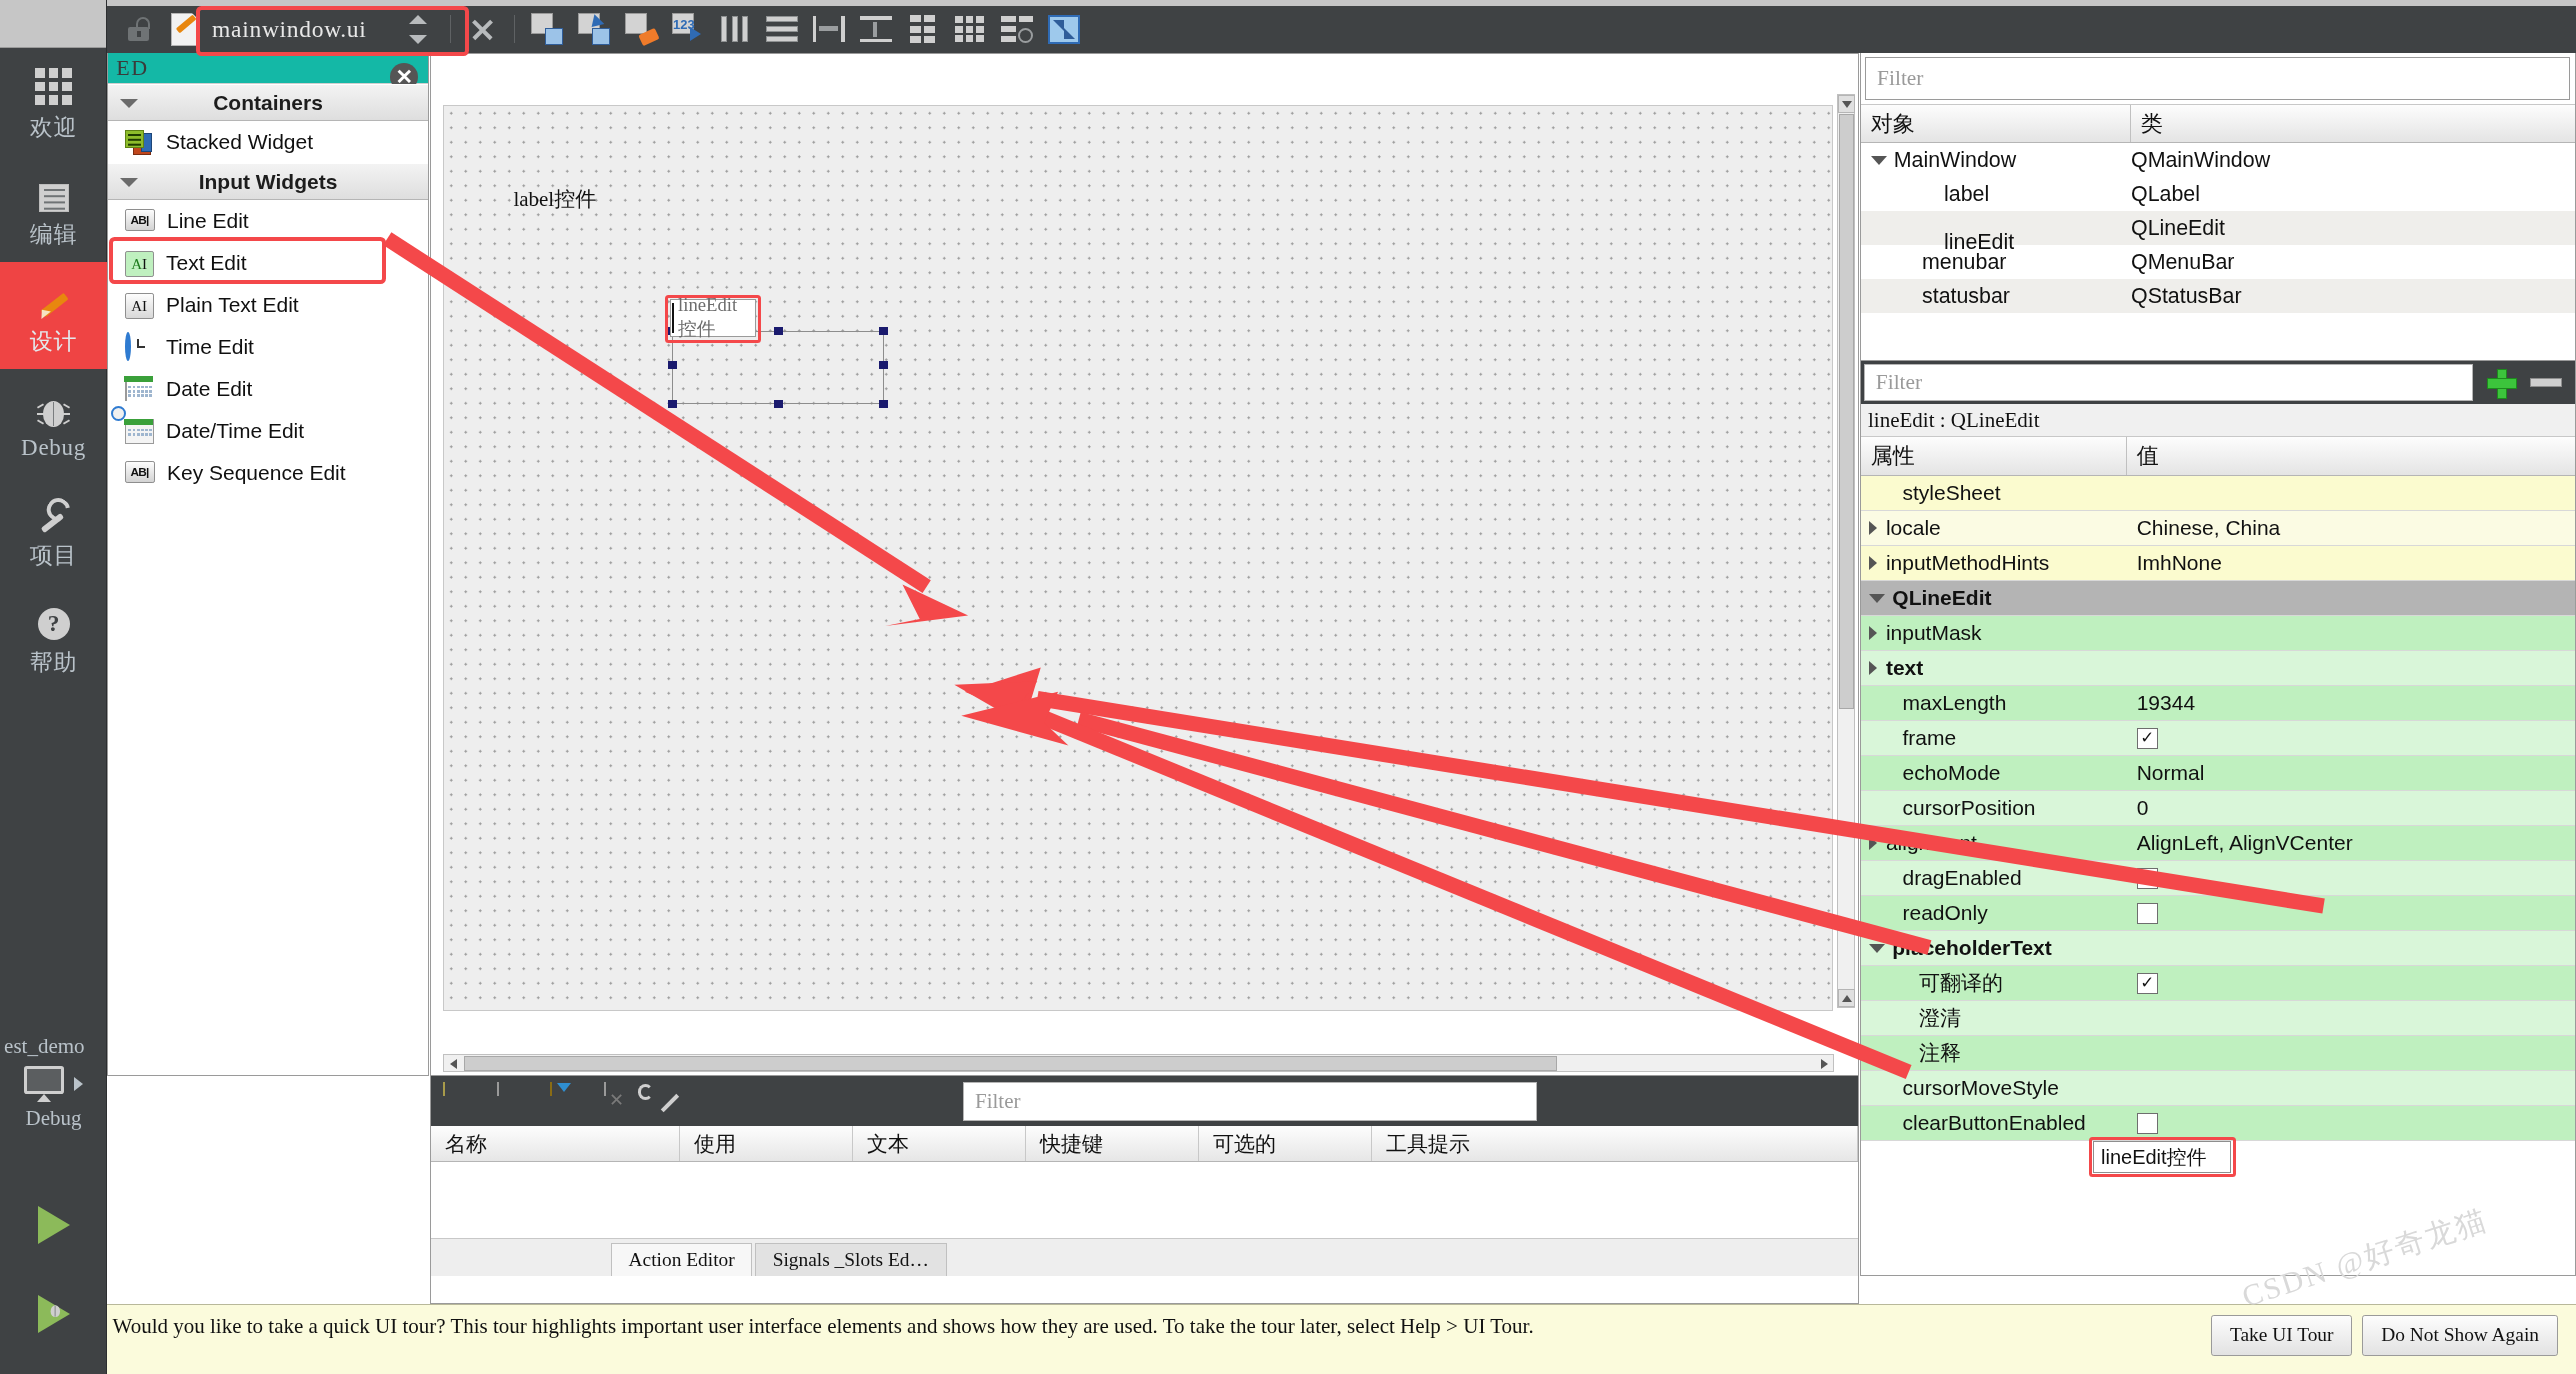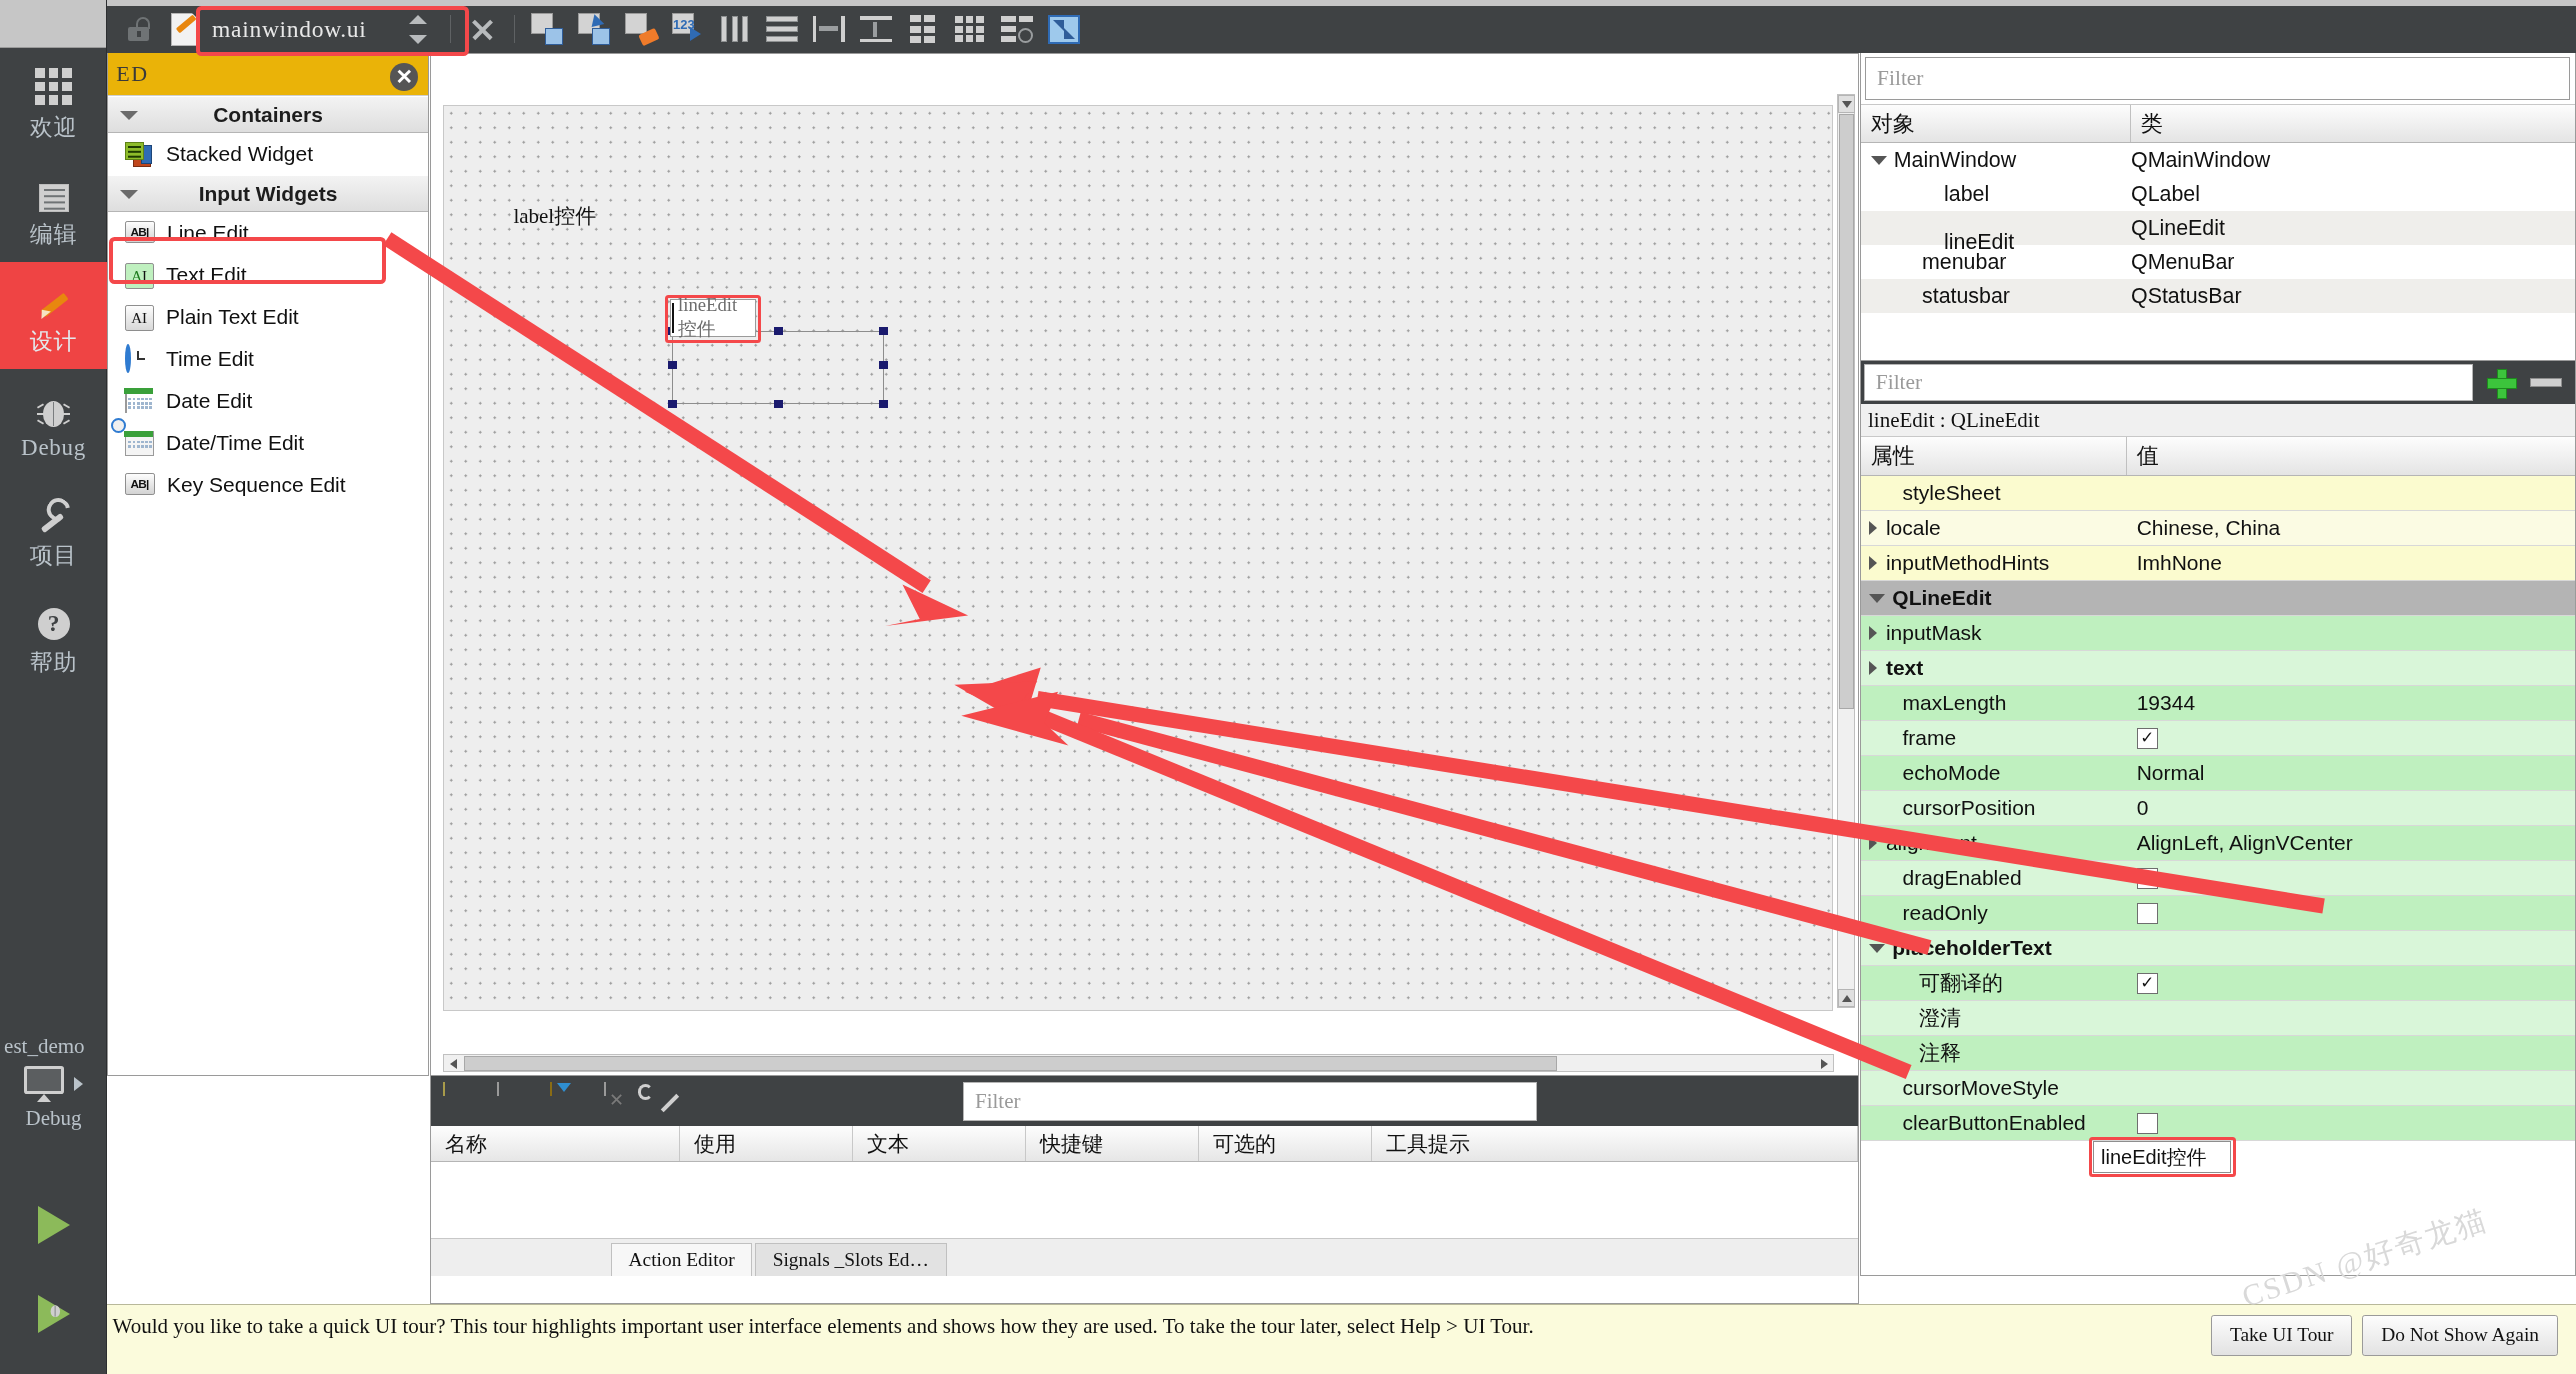--- a/index.html
+++ b/index.html
@@ -135,21 +135,21 @@
   .brkform i:nth-child(2){top:11px;}
   .brkform i:nth-child(3){top:21px;}
   .brkform .tr{position:absolute;right:0;top:0.7px;width:14px;height:6.2px;background:#cfcfcf;}
   .brkform .circ{position:absolute;right:0;bottom:0;width:15px;height:15px;border:2.1px solid #9a9d9f;border-radius:50%;}
   .resize-icon{width:32px;height:29px;background:#9ec9ec;border:2.1px solid #2f6bb5;position:relative;}
   .resize-icon::before{content:"";position:absolute;left:3.5px;top:3.5px;width:0;height:0;border-right:11px solid #2f5d99;border-bottom:11px solid transparent;border-top:0;}
   .resize-icon::after{content:"";position:absolute;right:2.8px;bottom:2.8px;width:0;height:0;border-left:11px solid #2f5d99;border-top:11px solid transparent;}
 
   
   .widgetbox{ position:absolute; left:107px; top:53px; width:322px; height:1023px; background:#fff; border:0.7px solid #9a9a9a; border-top:none;}
-  .wb-filter{ height:43px; background:#eab308; display:flex; align-items:center; padding:0 8.3px; border-bottom:0.7px solid #cfcfcf; position:relative;}
+  .wb-filter{ height:31px; background:#14b8a6; display:flex; align-items:center; padding:0 8.3px; border-bottom:0.7px solid #cfcfcf; position:relative;}
   .wb-filter-text{ font-size:22px; color:#3a3a3a; font-family:"Liberation Serif",serif; letter-spacing:1.4px;}
   .clearx{ position:absolute; right:9.7px; top:9.7px; width:28px; height:28px; border-radius:50%; background:#555; color:#fff;
     display:flex; align-items:center; justify-content:center; font-size:21px; font-weight:bold; font-family:"Liberation Sans",sans-serif;}
   .wb-group{ height:37px; background: linear-gradient(#f3f3f3,#dedede); border-bottom:0.7px solid #b5b5b5; border-top:0.7px solid #fff;
     display:flex; align-items:center; justify-content:center; position:relative; font-size:21px; color:#1d1d1d; font-weight:600;}
   .wb-group .caret{ position:absolute; left:12.4px; top:14px; width:0;height:0;
     border-left:9px solid transparent;border-right:9px solid transparent;border-top:9.7px solid #6b6b6b;}
   .wb-item{ height:42px; display:flex; align-items:center; padding-left:16.6px; gap:12.4px; background:#fff; font-size:21px; color:#101010;}
   .wb-ico{ width:45px; height:23.5px; flex:0 0 29px; position:relative;}
 
@@ -176,21 +176,21 @@
 
   
   .formarea{ position:absolute; left:430px; top:53px; width:1429px; height:1023px; background:#ffffff; border:0.7px solid #9a9a9a;}
   .form-header{ height:40px; background:#fff; display:flex; align-items:center; padding-left:23.5px; font-size:21px; color:#111; position:relative;}
   .form-canvas{ position:absolute; left:12.4px; top:51px; width:1390px; height:906px;
     background-color:#eeeeee;
     background-image: radial-gradient(#9a9a9a 1px, transparent 1px);
     background-size: 14.5px 14.5px;
     border:0.7px solid #c8c8c8;
   }
-  .canvas-label{ position:absolute; left:69px; top:96px; font-size:21px; color:#111; font-family:"Liberation Serif",serif;}
+  .canvas-label{ position:absolute; left:69px; top:79px; font-size:21px; color:#111; font-family:"Liberation Serif",serif;}
   .sel-wrap{ position:absolute; left:228px; top:225px; width:212px; height:73px;}
   .sel-wrap .handle{ position:absolute; width:8.3px; height:8.3px; background:#1a1a6e;}
   .lineedit-box{ position:absolute; left:239px; top:245px; width:86px; height:38px; background:#fff; border:0.7px solid #9a9a9a;
      display:flex; align-items:center; padding-left:7px; font-size:18.7px; color:#6d6d6d; font-family:"Liberation Serif",serif;}
   .le-redbox{ position:absolute; left:234px; top:241px; width:96px; height:48px; border:3.5px solid #f4484a; border-radius:3.5px;}
   .caret-bar{ position:absolute; left:241px; top:249px; width:2.1px; height:30px; background:#111;}
 
   .vscroll{ position:absolute; right:2.8px; top:40px; width:18px; height:914px; background:#f0f0f0; border:0.7px solid #c0c0c0;}
   .vscroll .up, .vscroll .dn{ width:16.6px;height:18px;background:#e0e0e0;border:0.7px solid #b5b5b5;display:flex;align-items:center;justify-content:center;}
   .vscroll .thumb{ position:absolute; left:0.7px; top:19.4px; width:15px; height:595px; background:#cdcdcd; border:0.7px solid #a8a8a8;}

